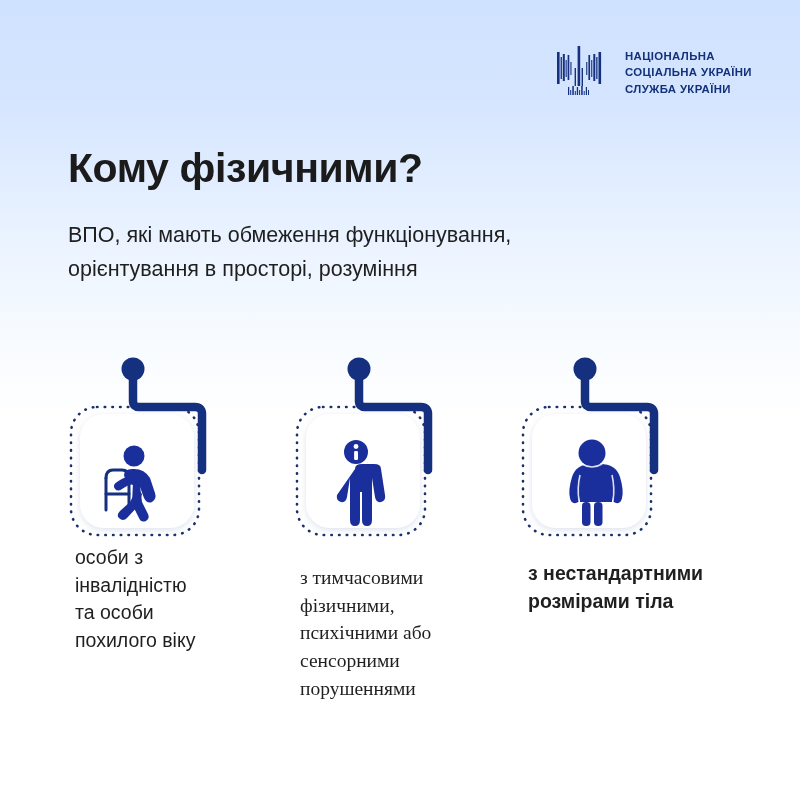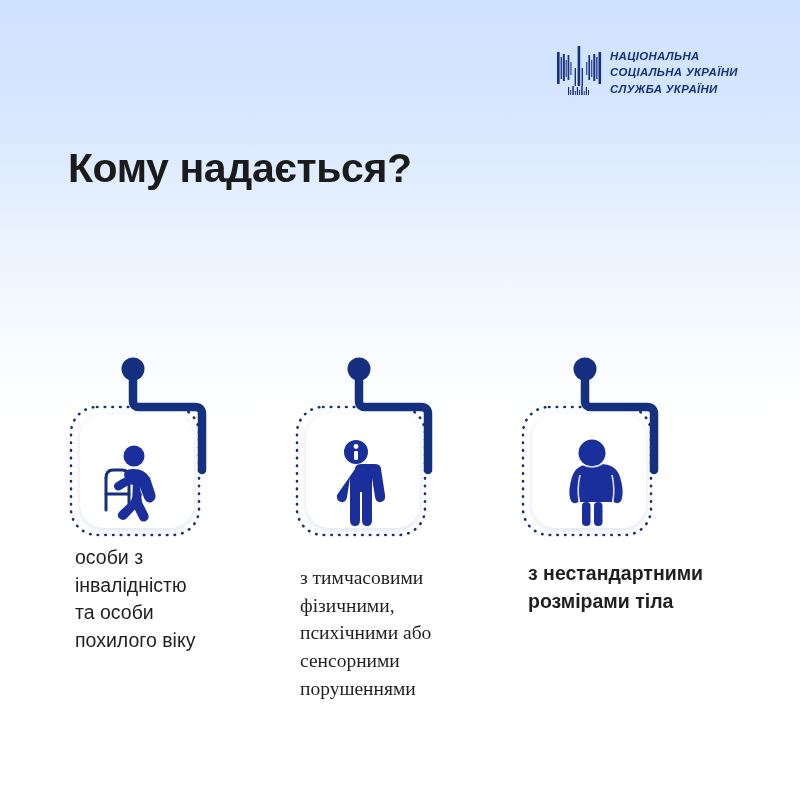--- a/index.html
+++ b/index.html
@@ -28,22 +28,21 @@
     overflow: hidden;
   }
 
   
   .logo {
     position: absolute;
     left: 556px;
     top: 46px;
     display: flex;
     align-items: center;
-    gap: 8px;
-    font-style: italic;
+    gap: 23px;
   }
   .logo-mark {
     width: 46px;
     height: 54px;
     flex: 0 0 auto;
   }
   .logo-text {
     display: flex;
     flex-direction: column;
     gap: 1px;
@@ -158,23 +157,25 @@
         <rect x="32.0" y="44" width="1.0" height="5"></rect>
       </g>
     </svg>
     <div class="logo-text">
       <div class="logo-line">НАЦІОНАЛЬНА</div>
       <div class="logo-line">СОЦІАЛЬНА УКРАЇНИ</div>
       <div class="logo-line">СЛУЖБА УКРАЇНИ</div>
     </div>
   </div>
 
-  <div class="heading">Кому надається?</div>
+  <div class="heading">Кому фізичними?</div>
 
   <div class="intro">
+    <span>ВПО, які мають обмеження функціонування,</span>
+    <span>орієнтування в просторі, розуміння</span>
   </div>
 
   <div class="cards">
 
     <div class="card card-1">
       <div class="icon-stage">
         <svg width="190" height="190" viewBox="0 0 190 190">
           <defs>
             <filter id="sh1" x="-30%" y="-30%" width="170%" height="170%">
               <feDropShadow dx="0" dy="2" stdDeviation="3" flood-color="#8aa0c8" flood-opacity="0.30"></feDropShadow>

